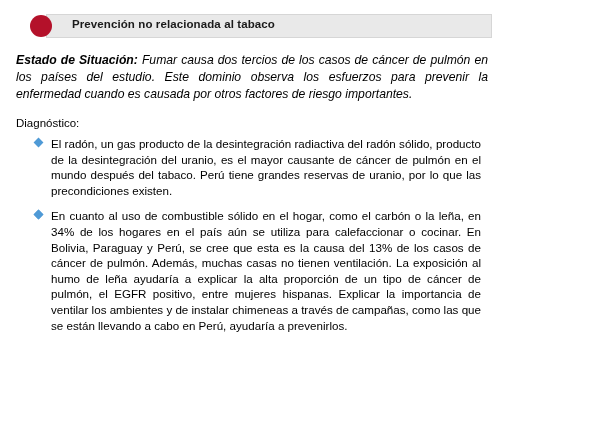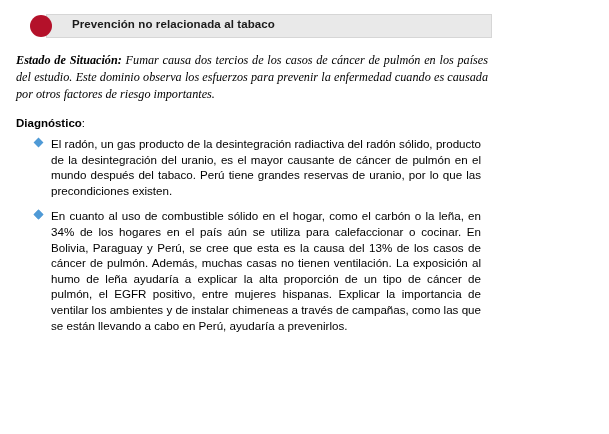--- a/index.html
+++ b/index.html
@@ -60,34 +60,33 @@
 
   
   .situation {
     font-size: 12.2px;
     line-height: 17px;
     text-align: justify;
     font-style: italic;
     font-weight: bold;
     margin: 0 0 14px 0;
     padding-right: 4px;
-    font-family: Liberation Serif, serif;
   }
   .situation .body-text {
     font-weight: normal;
     font-style: italic;
   }
 
   
   .diag-heading {
     font-size: 11.5px;
     margin: 0 0 4px 0;
   }
   .diag-heading .lbl {
-    font-weight: bold;
+    font-weight: normal;
   }
   .diag-heading .colon {
     font-weight: normal;
   }
 
   ul.bullets {
     list-style: none;
     margin: 7px;
     padding: 0;
   }

